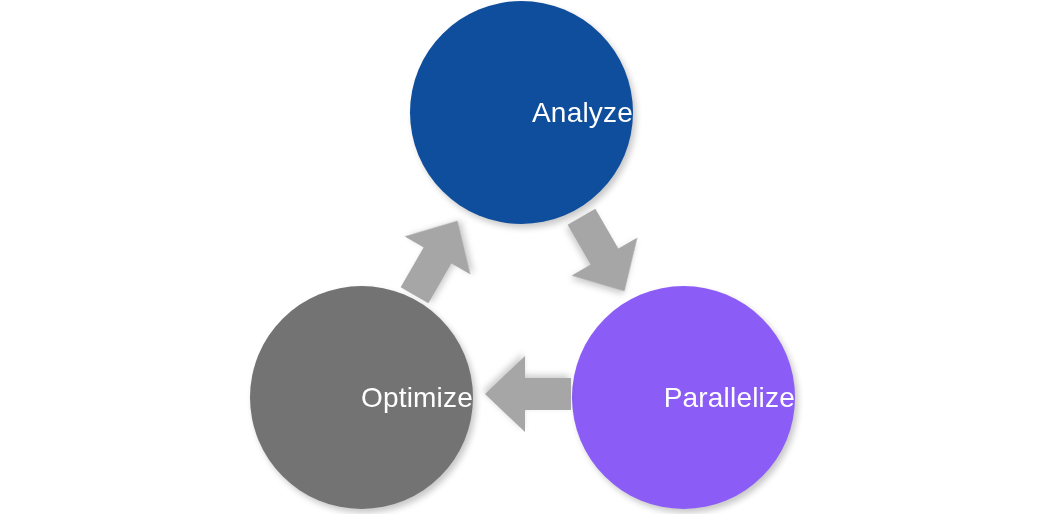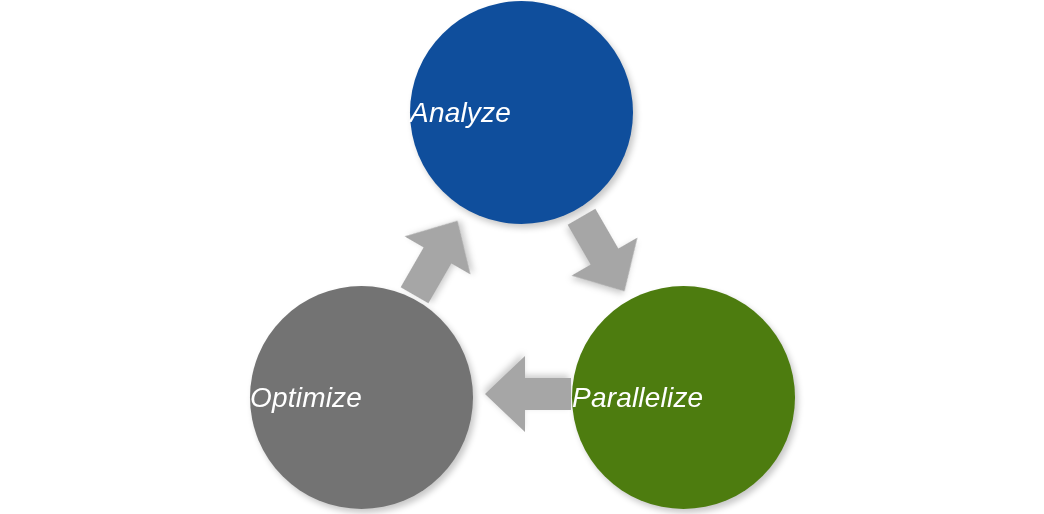--- a/index.html
+++ b/index.html
@@ -16,24 +16,23 @@
     width: 1044px;
     height: 514px;
     background: #ffffff;
     overflow: hidden;
   }
   .node {
     position: absolute;
     border-radius: 50%;
     display: flex;
     align-items: center;
-    justify-content: flex-start;
+    justify-content: flex-end;
     box-sizing: border-box;
     box-shadow: 3px 4px 6px rgba(0,0,0,0.22);
-    font-style: italic;
   }
   .node-label {
     color: #ffffff;
     font-size: 28px;
     font-weight: 400;
     letter-spacing: 0.2px;
     line-height: 1;
     white-space: nowrap;
     text-align: center;
     user-select: none;
@@ -53,21 +52,21 @@
 </style>
 </head>
 <body>
 
 <div id="canvas">
 
   <div class="node" style="left:410px; top:1px; width:223px; height:223px; background:#0F4E9C;">
     <span class="node-label">Analyze</span>
   </div>
 
-  <div class="node" style="left:572px; top:286px; width:223px; height:223px; background:#4d7c0f;">
+  <div class="node" style="left:572px; top:286px; width:223px; height:223px; background:#8b5cf6;">
     <span class="node-label">Parallelize</span>
   </div>
 
   <div class="node" style="left:250px; top:286px; width:223px; height:223px; background:#737373;">
     <span class="node-label">Optimize</span>
   </div>
 
   <div class="arrow" style="left:560px; top:212px; width:86px; height:84px; transform:rotate(60deg);">
     <svg width="86" height="84" viewBox="0 0 86 84" aria-hidden="true">
       <polygon points="0,26 46,26 46,4 86,42 46,80 46,58 0,58" fill="#A6A6A6"></polygon>

